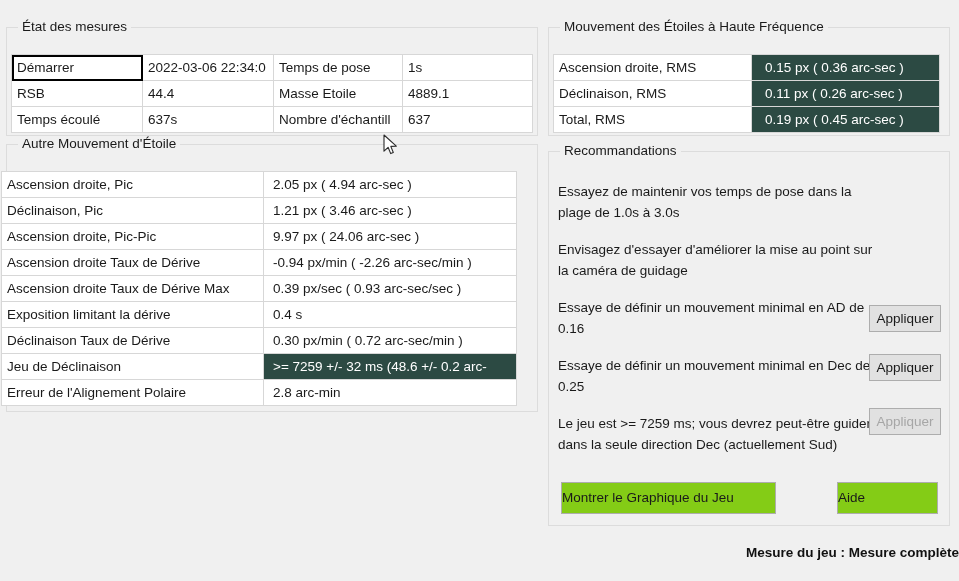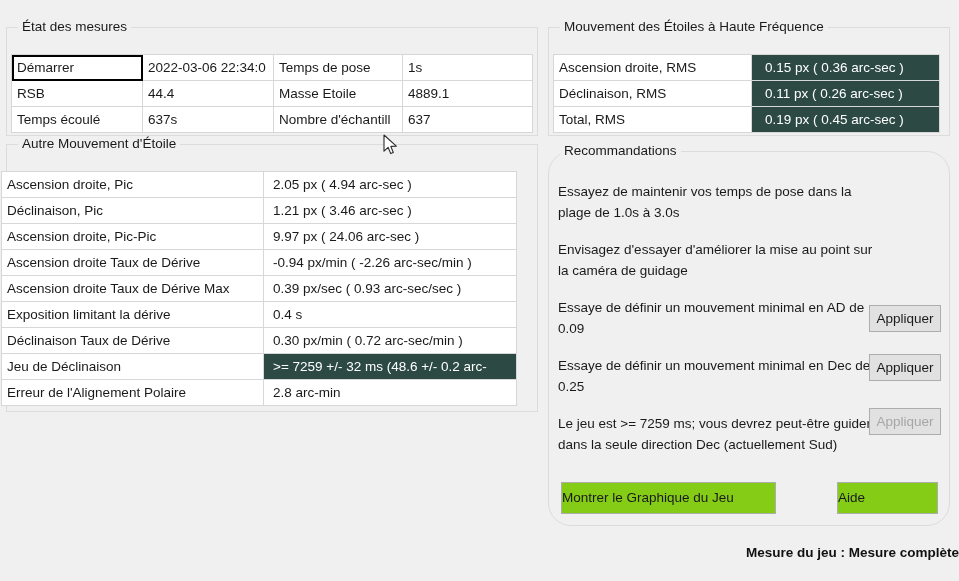--- a/index.html
+++ b/index.html
@@ -76,21 +76,21 @@
   #other-grid col.v { width: 253px; }
   #other-grid td.v { padding-left: 9px; }
 
   
   #rms-grid { left: 553px; top: 54px; width: 386px; }
   #rms-grid col.k { width: 198px; }
   #rms-grid col.v { width: 188px; }
   #rms-grid td.v { padding-left: 13px; }
 
   
-  #reco-box { left: 548px; top: 151px; width: 400px; height: 373px; border-radius: 23px; }
+  #reco-box { left: 548px; top: 151px; width: 400px; height: 373px; }
   .reco-list {
     position: absolute;
     left: 9px;
     top: 29px;
     width: 318px;
   }
   .reco-item {
     font-size: 13.5px;
     line-height: 21px;
     color: #1a1a1a;
@@ -267,21 +267,21 @@
     </tr>
   </tbody>
 </table>
 
 <div class="groupbox" id="reco-box">
   <span class="gb-title">Recommandations</span>
 
   <div class="reco-list">
     <div class="reco-item">Essayez de maintenir vos temps de pose dans la plage de 1.0s à 3.0s</div>
     <div class="reco-item">Envisagez d'essayer d'améliorer la mise au point sur la caméra de guidage</div>
-    <div class="reco-item">Essaye de définir un mouvement minimal en AD de 0.09</div>
+    <div class="reco-item">Essaye de définir un mouvement minimal en AD de 0.16</div>
     <div class="reco-item">Essaye de définir un mouvement minimal en Dec de 0.25</div>
     <div class="reco-item">Le jeu est &gt;= 7259 ms; vous devrez peut-être guider dans la seule direction Dec (actuellement Sud)</div>
   </div>
 
   <button class="apply-btn" id="apply-ra">Appliquer</button>
   <button class="apply-btn" id="apply-dec">Appliquer</button>
   <button class="apply-btn disabled" id="apply-backlash" disabled="">Appliquer</button>
 
   <button class="big-btn" id="show-graph-btn">Montrer le Graphique du Jeu</button>
   <button class="big-btn" id="help-btn">Aide</button>

